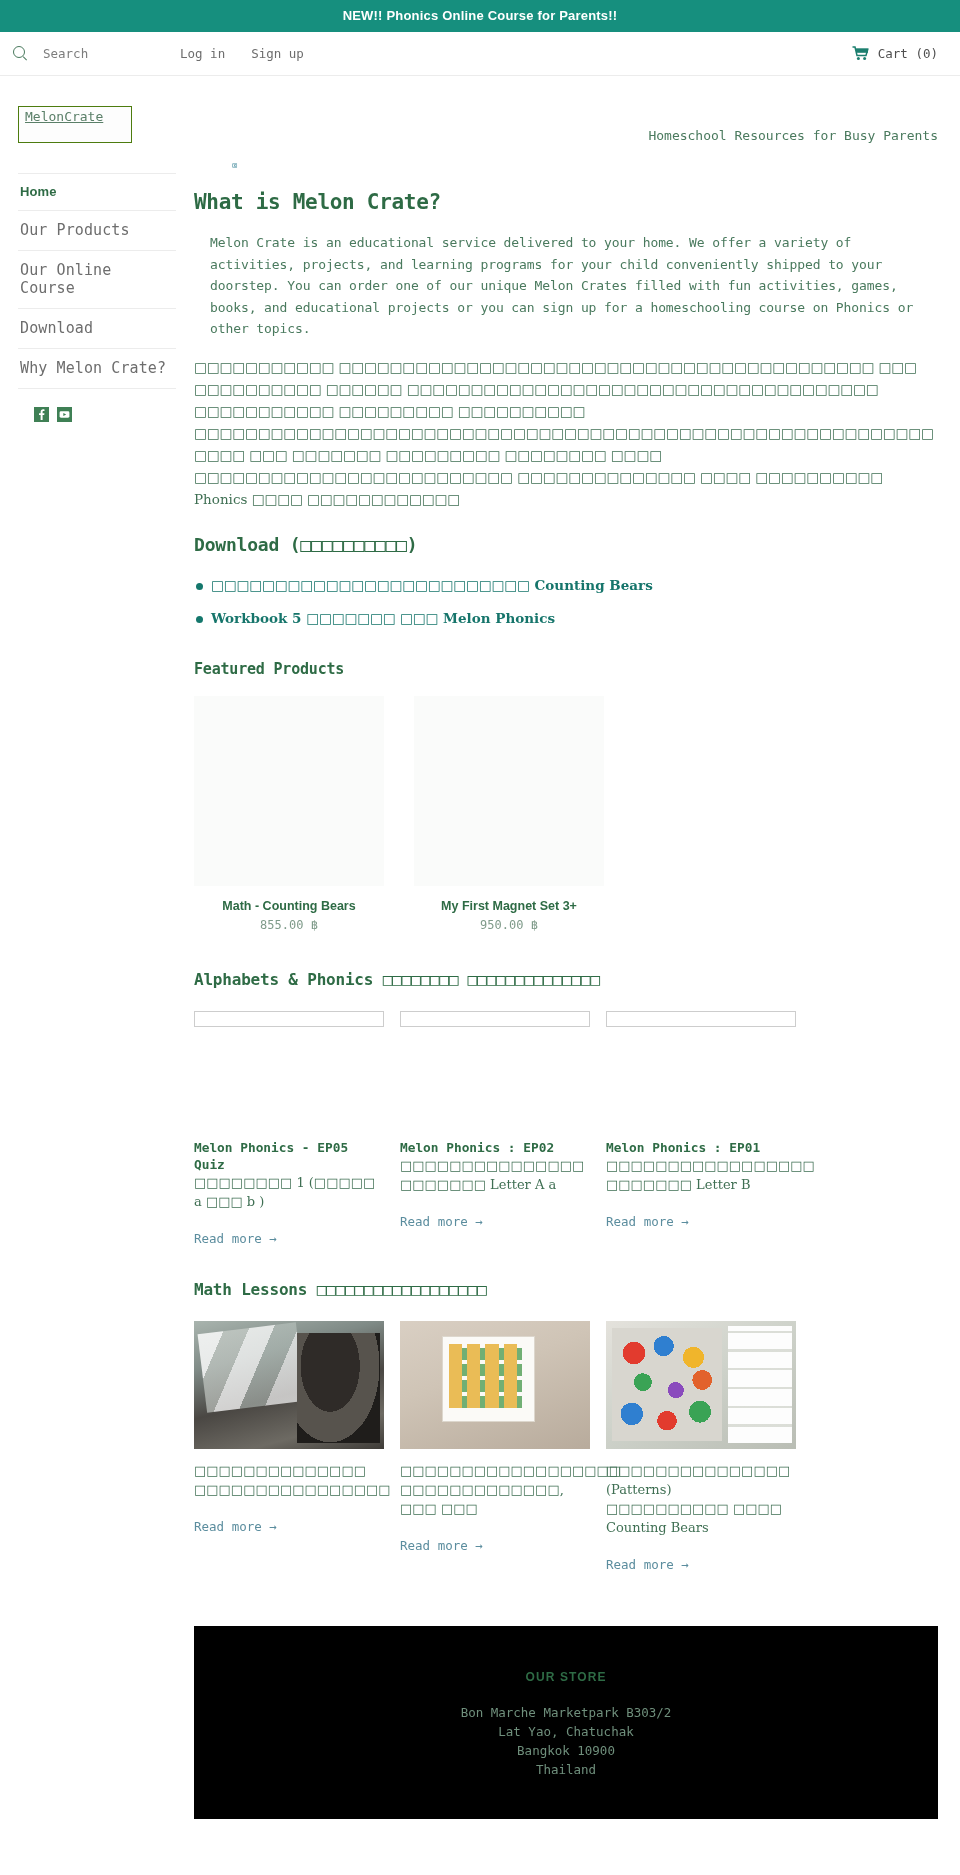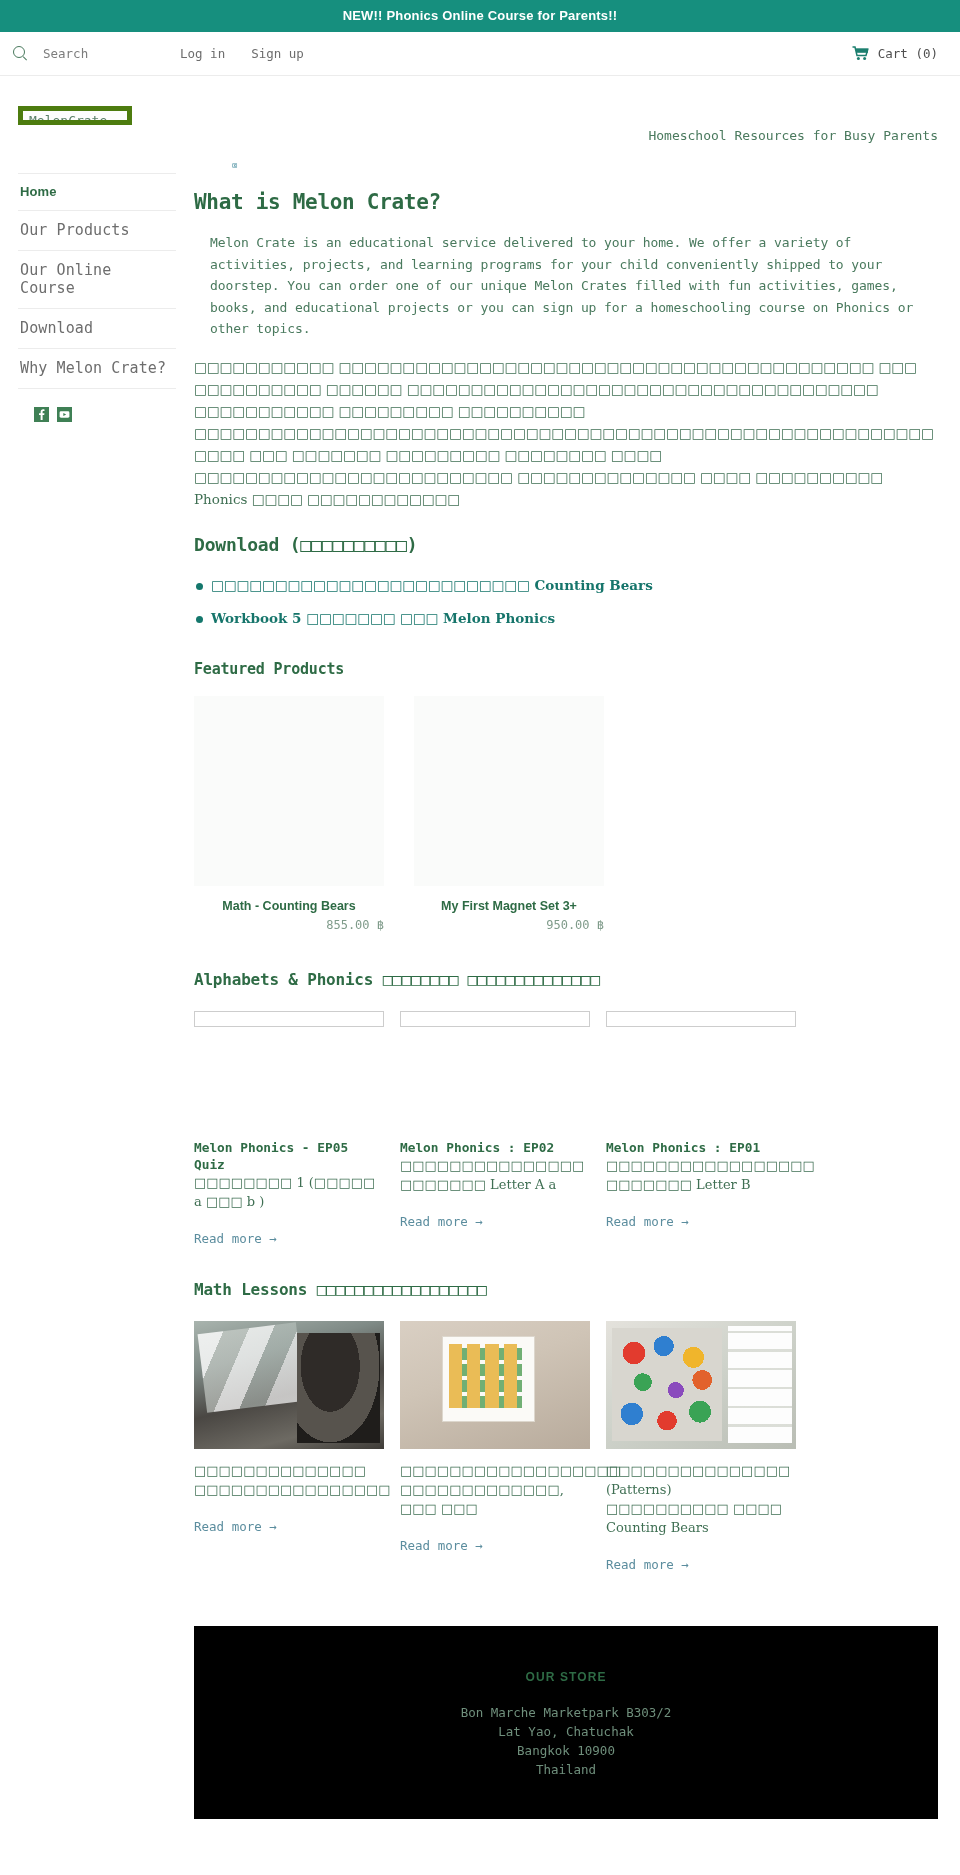--- a/index.html
+++ b/index.html
@@ -77,27 +77,27 @@
   .cart-label { color: #4f4f4f; font-size: 12.5px; }
 
   
   .masthead {
     display: flex;
     align-items: flex-start;
     padding: 30px 22px 0 18px;
     min-height: 60px;
   }
   .logo-box {
-    border: 5px solid #4d7c0f;
+    border: 1px solid #4d7c0f;
     background: #fdfdfd;
     color: #5a7f68;
     font-size: 13px;
     padding: 2px 6px;
     width: 114px;
-    height: 19px;
+    height: 37px;
     line-height: 15px;
     white-space: nowrap;
     overflow: hidden;
   }
   .masthead .spacer { flex: 1; }
   .tagline {
     color: #4a7a5e;
     font-size: 13px;
     padding-top: 22px;
     white-space: nowrap;
@@ -213,21 +213,21 @@
     text-align: center;
     font-family: "Liberation Sans", sans-serif;
     font-weight: bold;
     font-size: 12.5px;
     color: #2e6b45;
     margin-top: 13px;
     text-decoration: none;
   }
   .product-price {
     display: block;
-    text-align: right;
+    text-align: center;
     font-size: 12px;
     color: #7f9b8a;
     margin-top: 5px;
   }
 
   
   .article-grid { display: flex; gap: 16px; margin-bottom: 10px; }
   .article-col { width: 190px; flex: 0 0 190px; }
   .ph-box {
     width: 190px; height: 16px;

